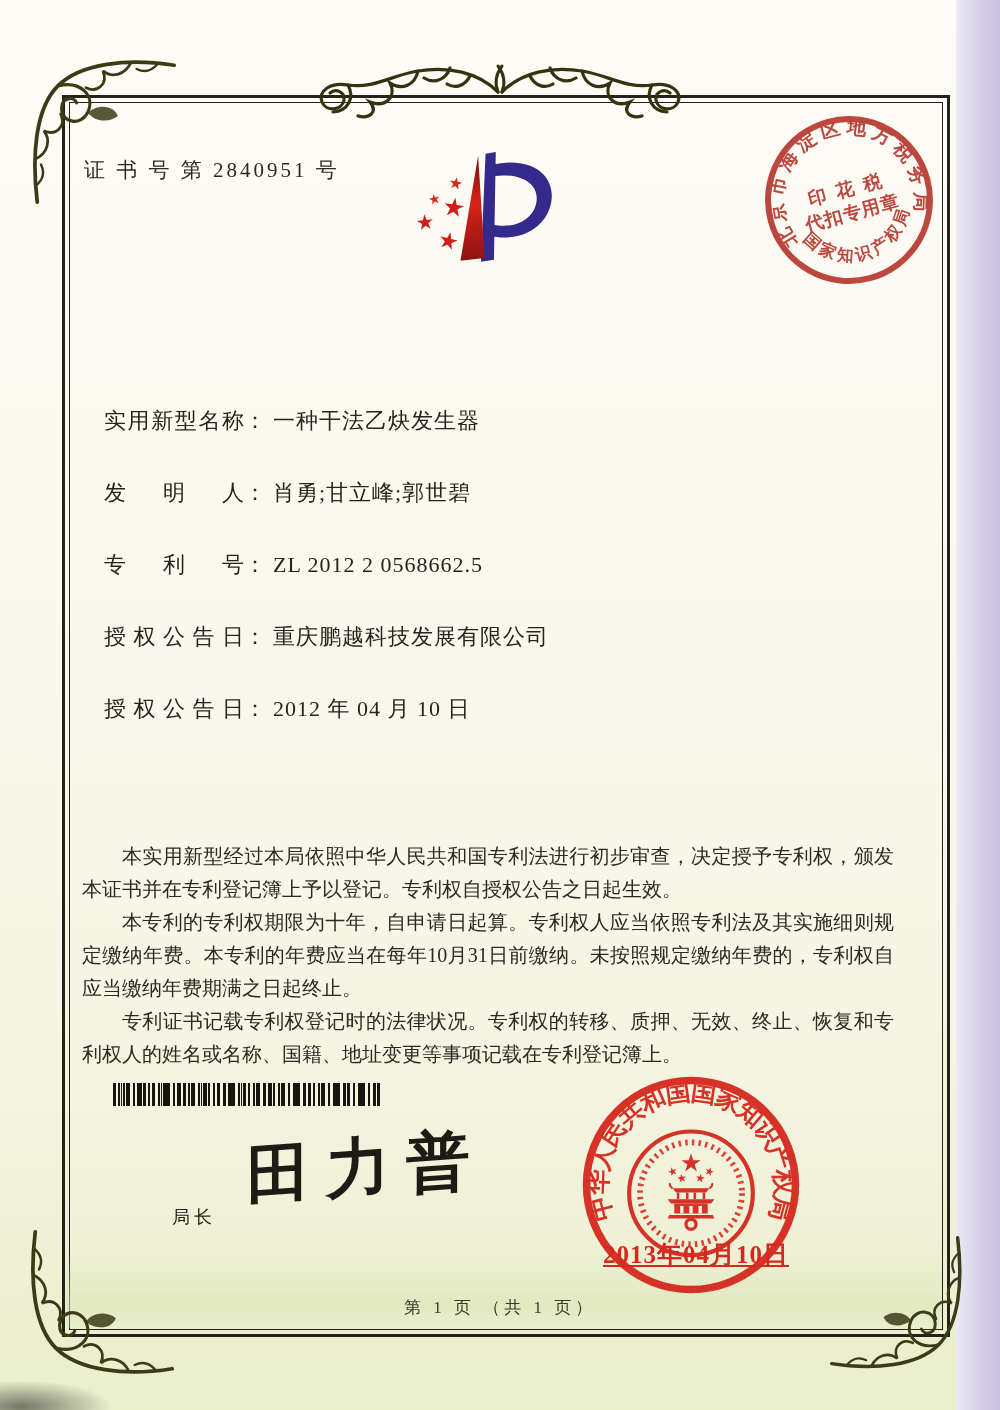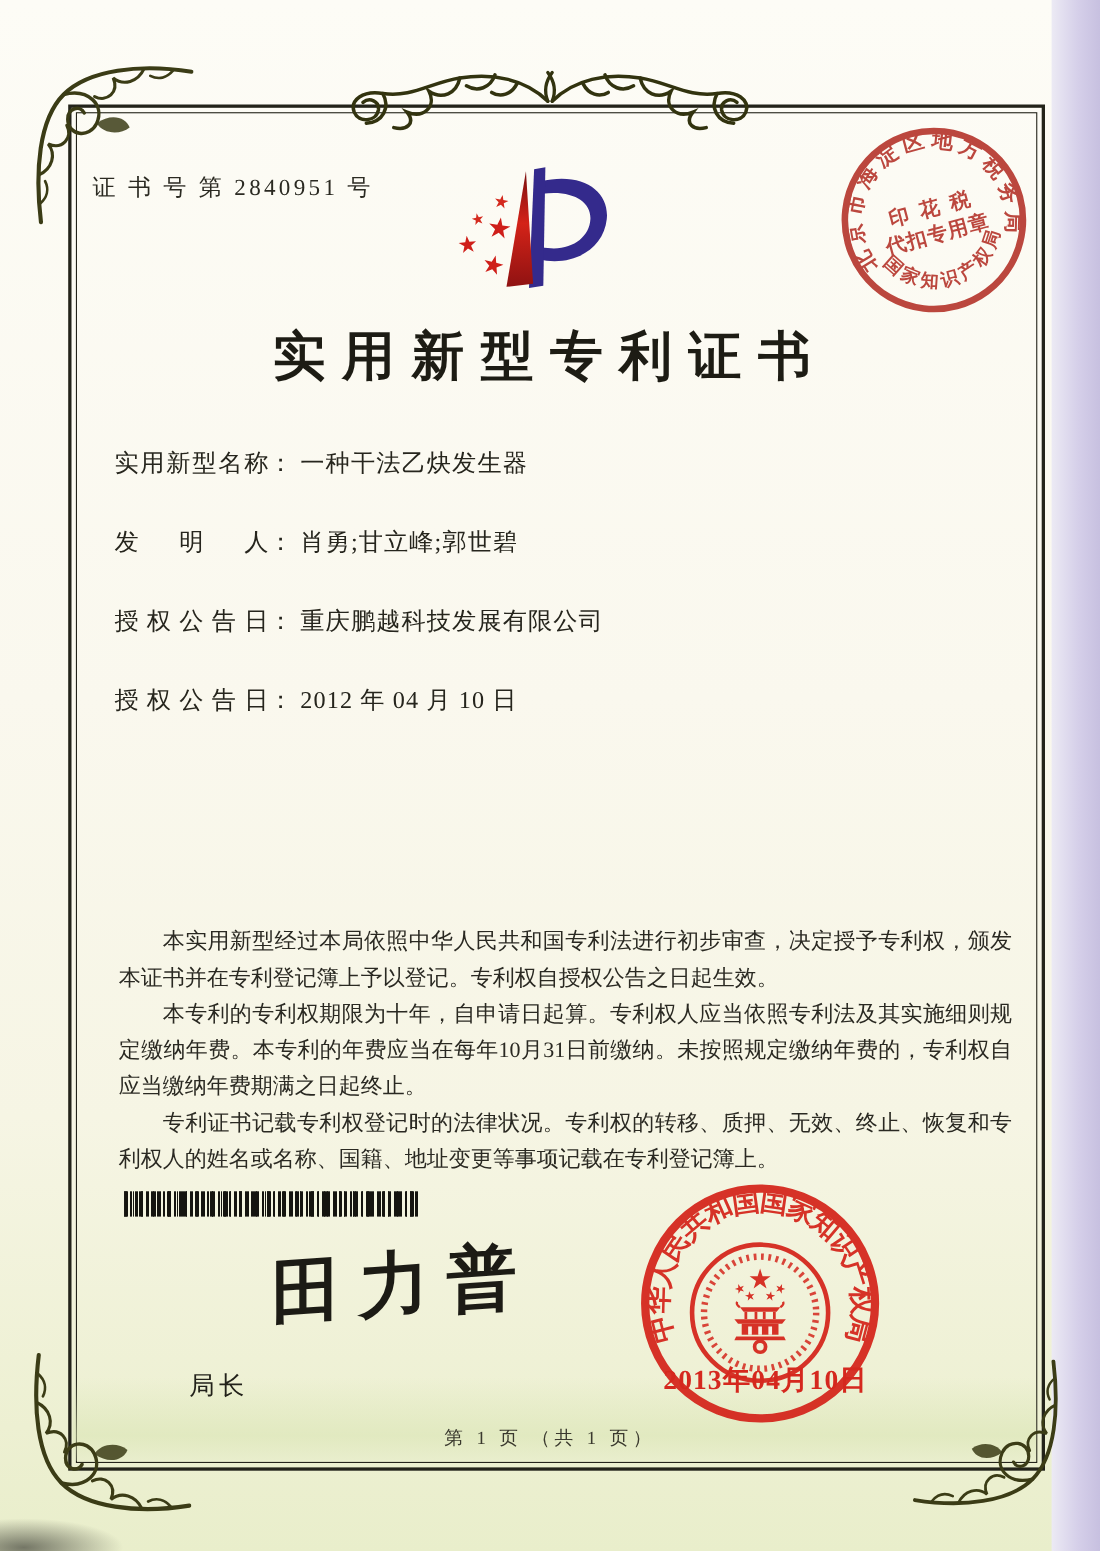--- a/index.html
+++ b/index.html
@@ -38,38 +38,38 @@
     transform:rotate(-15deg);opacity:.9;}
   .title{position:absolute;left:0;top:292px;width:1000px;text-align:center;
     font-size:48px;font-weight:700;letter-spacing:15px;color:#1d1c14;}
   
   .fields{position:absolute;left:104px;top:409px;width:720px;font-size:22px;}
   .f-row{margin-bottom:48px;line-height:24px;white-space:nowrap;}
   .f-label{display:inline-block;width:140px;text-align:justify;text-align-last:justify;vertical-align:bottom;}
   .f-sep{display:inline-block;}
   .f-value{display:inline-block;padding-left:7px;letter-spacing:1px;}
   
-  .body-text{position:absolute;left:108px;top:840px;width:812px;
+  .body-text{position:absolute;left:82px;top:840px;width:812px;
     font-size:20px;line-height:33px;text-align:justify;color:#2a2922;}
   .body-text p{margin:0;text-indent:2em;}
   
   .barcode{position:absolute;left:113px;top:1083px;width:267px;height:23px;
     background-color:transparent;
     background-image:
       repeating-linear-gradient(90deg,#15140f 0 2px,transparent 2px 5px),
       repeating-linear-gradient(90deg,#15140f 0 1px,transparent 1px 8px),
       repeating-linear-gradient(90deg,#15140f 0 3px,transparent 3px 13px);}
   
-  .sig-title{position:absolute;left:172px;top:1244px;font-size:23px;letter-spacing:4px;color:#22211a;}
+  .sig-title{position:absolute;left:172px;top:1205px;font-size:18px;letter-spacing:4px;color:#22211a;}
   .sig-name{position:absolute;left:246px;top:1124px;font-size:64px;font-weight:600;
     letter-spacing:16px;color:#1c1b15;transform:rotate(-4deg) skewX(-4deg);}
   
   .office-seal{position:absolute;left:574px;top:1068px;width:234px;height:234px;opacity:.95;}
   .seal-date{position:absolute;left:584px;top:1238px;width:224px;text-align:center;
-    font-size:25px;font-weight:700;color:#d5281e;letter-spacing:1px;}
+    font-size:25px;font-weight:700;color:#d5281e;letter-spacing:1px;text-decoration:underline;}
   
   .footer{position:absolute;left:0;top:1296px;width:1000px;text-align:center;
     font-size:17px;letter-spacing:4px;color:#3a392e;font-family:Liberation Serif, serif;}
 </style>
 </head>
 <body>
 
 <div class="page">
 
   <div class="scan-strip-right"></div>
@@ -154,28 +154,30 @@
     <text font-size="21" font-weight="700" fill="#b5342b" font-family="Liberation Serif, DejaVu Serif, serif">
       <textPath href="#taxArcTop" startOffset="50%" text-anchor="middle" textLength="288" lengthAdjust="spacing">北京市海淀区地方税务局</textPath>
     </text>
     <text font-size="18" font-weight="700" fill="#b5342b" font-family="Liberation Serif, DejaVu Serif, serif">
       <textPath href="#taxArcBottom" startOffset="50%" text-anchor="middle" textLength="148" lengthAdjust="spacing">国家知识产权局</textPath>
     </text>
     <text x="100" y="95" text-anchor="middle" font-size="20" font-weight="700" fill="#b5342b" letter-spacing="3" font-family="Liberation Serif, DejaVu Serif, serif">印 花 税</text>
     <text x="100" y="121" text-anchor="middle" font-size="20" font-weight="700" fill="#b5342b" letter-spacing="1" font-family="Liberation Serif, DejaVu Serif, serif">代扣专用章</text>
   </svg>
 
-  <div class="title">实用新型专利证书</div>
 
   <div class="fields">
     <div class="f-row">
       <span class="f-label">实用新型名称</span><span class="f-sep">：</span><span class="f-value">一种干法乙炔发生器</span>
     </div>
     <div class="f-row">
       <span class="f-label">发明人</span><span class="f-sep">：</span><span class="f-value">肖勇;甘立峰;郭世碧</span>
+    </div>
+    <div class="f-row">
+      <span class="f-label">专利号</span><span class="f-sep">：</span><span class="f-value">ZL 2012 2 0568662.5</span>
     </div>
     <div class="f-row">
       <span class="f-label">授权公告日</span><span class="f-sep">：</span><span class="f-value">重庆鹏越科技发展有限公司</span>
     </div>
     <div class="f-row">
       <span class="f-label">授权公告日</span><span class="f-sep">：</span><span class="f-value">2012 年 04 月 10 日</span>
     </div>
   </div>
 
   <div class="body-text">

